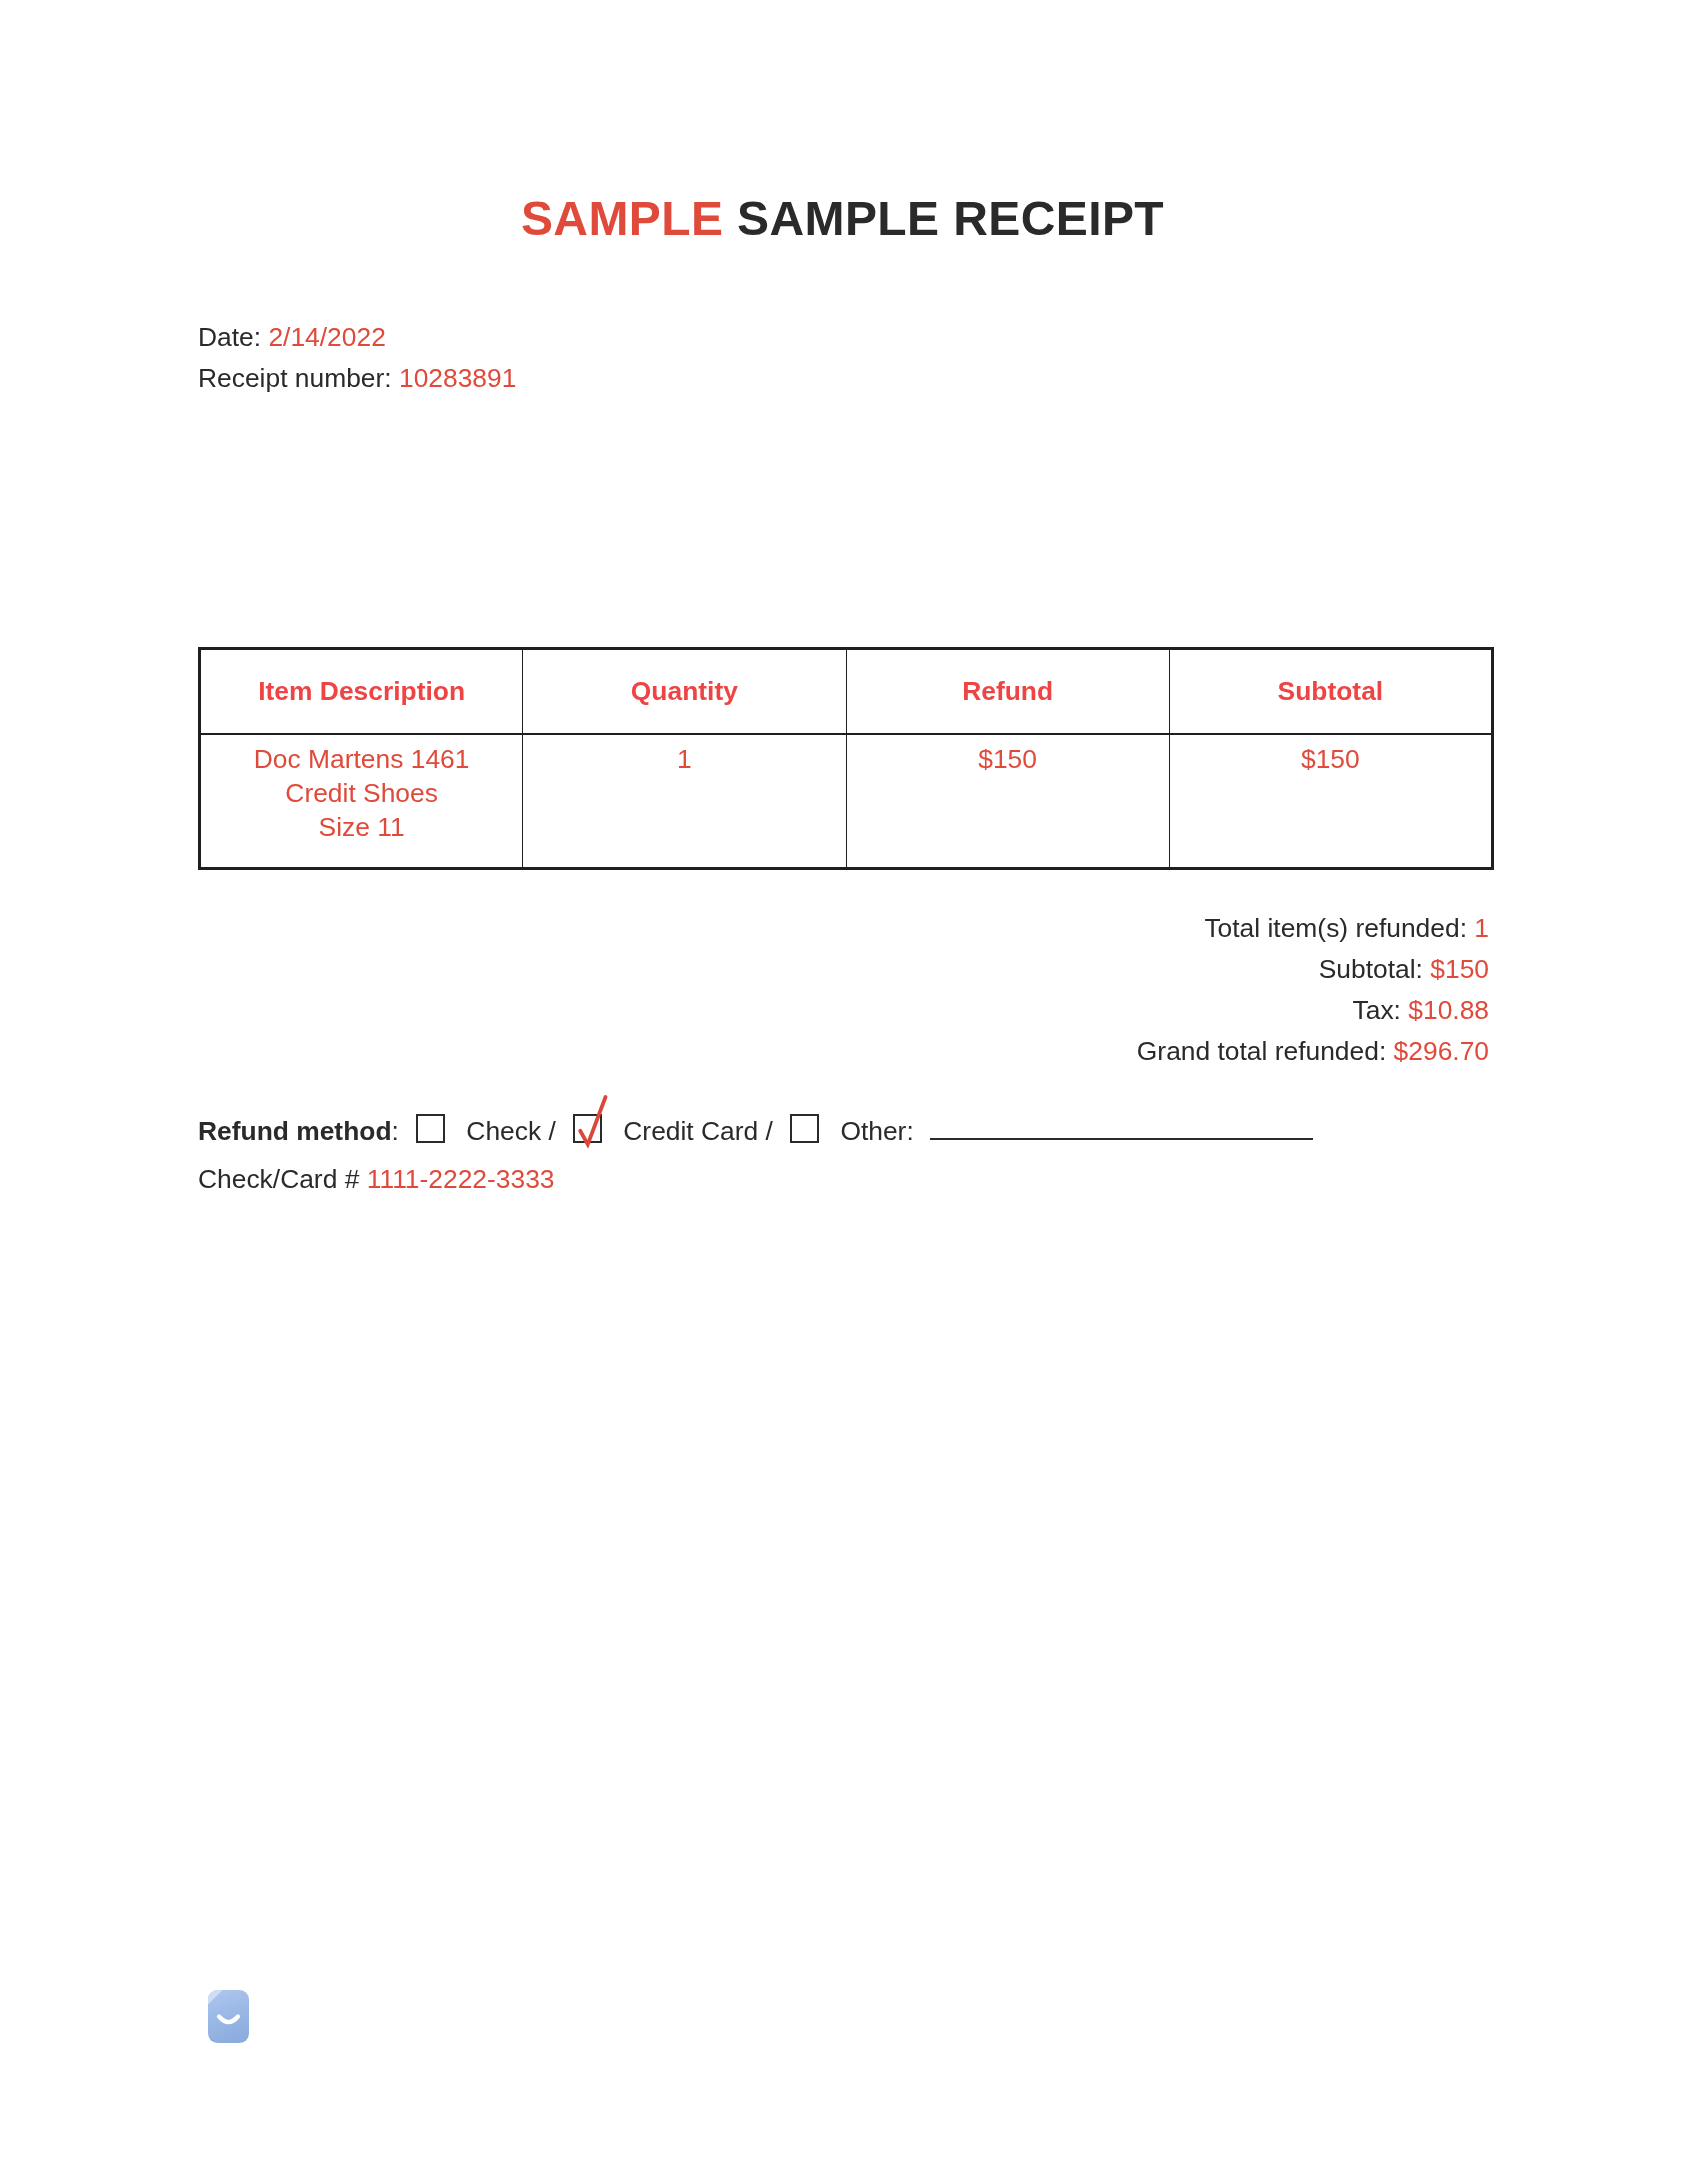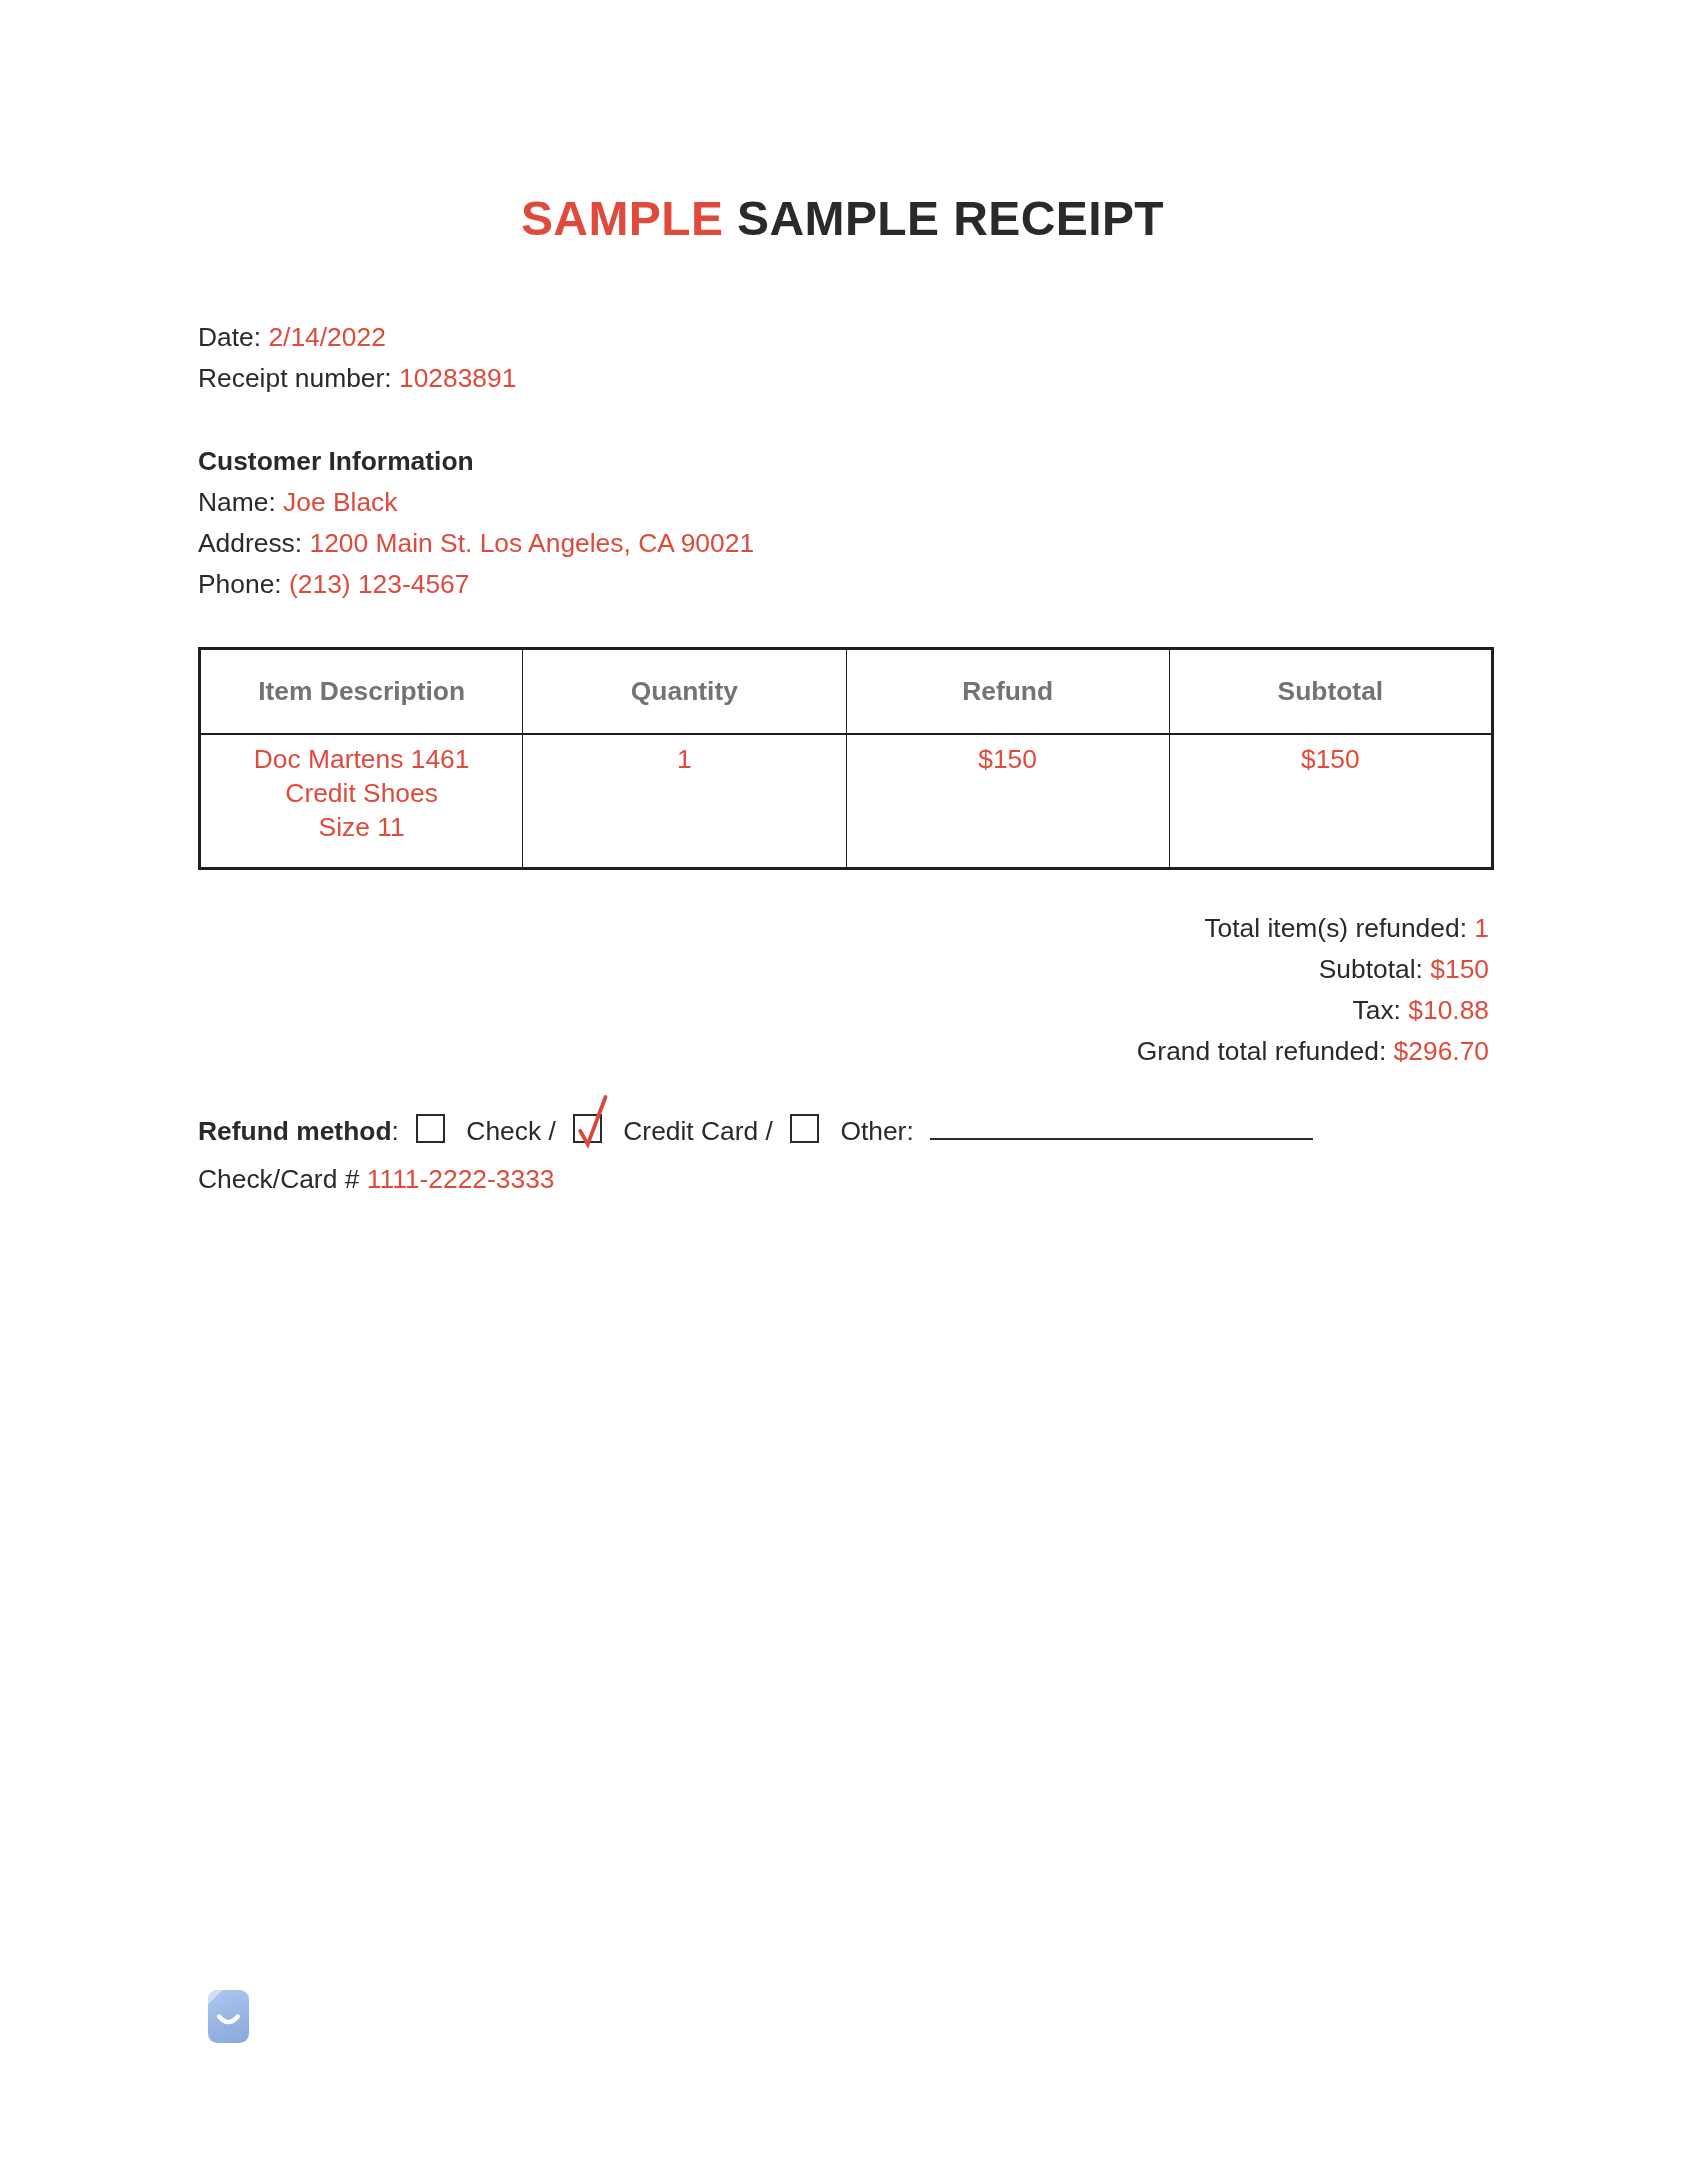--- a/index.html
+++ b/index.html
@@ -31,21 +31,21 @@
     border-collapse:collapse;
     table-layout:fixed;
   }
   table.items th, table.items td {
     border:1.7px solid #1f1f1f;
     text-align:center;
     font-size:26.4px;
   }
   table.items { border:3.4px solid #1f1f1f; }
   table.items th {
-    height:85px; font-weight:bold; color:#737373;
+    height:85px; font-weight:bold; color:#ef4444;
     border-bottom:2.6px solid #1f1f1f;
   }
   table.items td {
     height:135px; vertical-align:top; padding-top:7px;
     line-height:34px;
   }
 
   .totals-block {
     position:absolute; right:196px; top:908px;
     text-align:right;
@@ -99,35 +99,20 @@
     <div>
       <span>Date:</span>
       <span class="red">2/14/2022</span>
     </div>
     <div>
       <span>Receipt number:</span>
       <span class="red">10283891</span>
     </div>
   </div>
 
-  <div class="block customer-block">
-    <div class="bold">Customer Information</div>
-    <div>
-      <span>Name:</span>
-      <span class="red">Joe Black</span>
-    </div>
-    <div>
-      <span>Address:</span>
-      <span class="red">1200 Main St. Los Angeles, CA 90021</span>
-    </div>
-    <div>
-      <span>Phone:</span>
-      <span class="red">(213) 123-4567</span>
-    </div>
-  </div>
 
   <table class="items">
     <thead>
       <tr>
         <th>Item Description</th>
         <th>Quantity</th>
         <th>Refund</th>
         <th>Subtotal</th>
       </tr>
     </thead>

